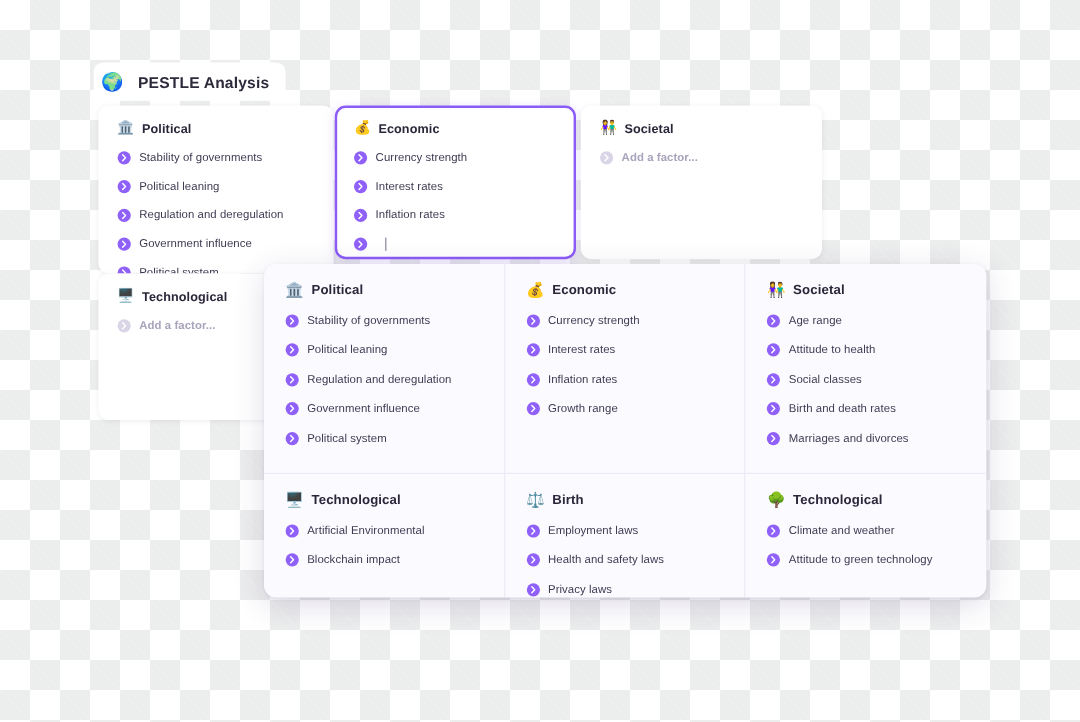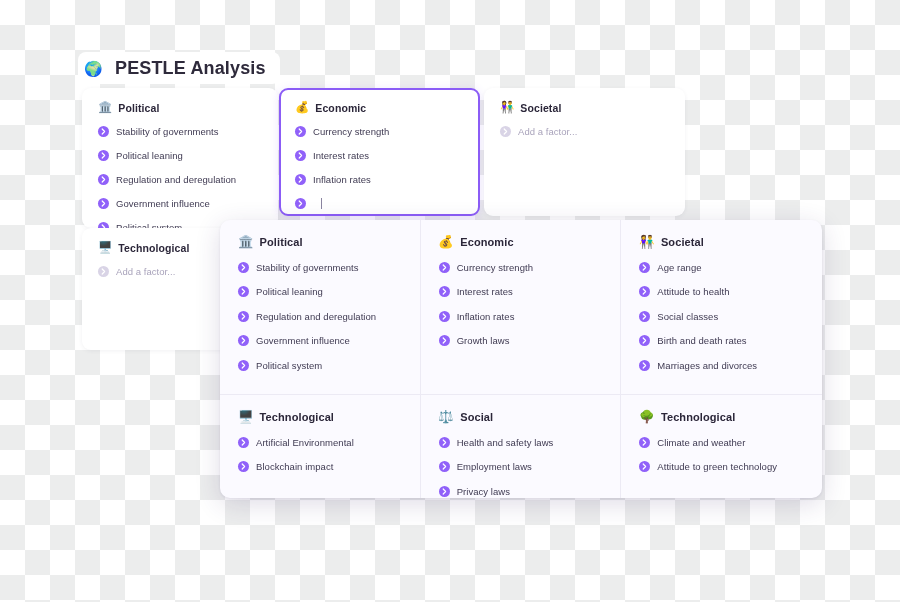--- a/index.html
+++ b/index.html
@@ -51,21 +51,21 @@
     height: 24px;
     border-radius: 6px;
     background: #ffffff;
     display: flex;
     align-items: center;
     justify-content: center;
     font-size: 15px;
     line-height: 1;
   }
   .bg-header .app-title {
-    font-size: 18px;
+    font-size: 13px;
     font-weight: bold;
     color: #2e2a3b;
     letter-spacing: 0.15px;
     white-space: nowrap;
   }
 
   
   .back-card {
     position: absolute;
     background: #ffffff;
@@ -118,21 +118,21 @@
     justify-content: center;
   }
   .bullet svg { display: block; }
   .bullet.ghost { background: #d9d4e6; }
   .factor-text {
     font-size: 9.5px;
     color: #3f3a52;
     white-space: nowrap;
     letter-spacing: 0.05px;
   }
-  .factor-text.placeholder { color: #a9a3bb; }
+  .factor-text.placeholder { color: #a9a3bb; font-weight: bold; }
 
   .caret {
     display: inline-block;
     width: 1px;
     height: 11px;
     background: #8a84a0;
     vertical-align: middle;
     margin-left: 1px;
   }
 
@@ -368,21 +368,21 @@
             </svg>
           </span>
           <span class="factor-text">Inflation rates</span>
         </div>
         <div class="factor-row">
           <span class="bullet">
             <svg width="5" height="7" viewBox="0 0 5 7" fill="none">
               <path d="M1.2 1L3.6 3.5L1.2 6" stroke="#ffffff" stroke-width="1.2" stroke-linecap="round" stroke-linejoin="round"></path>
             </svg>
           </span>
-          <span class="factor-text">Growth laws</span>
+          <span class="factor-text">Growth range</span>
         </div>
       </div>
       <div class="cell">
         <div class="cat-head">
           <span class="cat-emoji">👫</span>
           <span class="cat-name">Societal</span>
         </div>
         <div class="factor-row">
           <span class="bullet">
             <svg width="5" height="7" viewBox="0 0 5 7" fill="none">
@@ -442,37 +442,37 @@
             <svg width="5" height="7" viewBox="0 0 5 7" fill="none">
               <path d="M1.2 1L3.6 3.5L1.2 6" stroke="#ffffff" stroke-width="1.2" stroke-linecap="round" stroke-linejoin="round"></path>
             </svg>
           </span>
           <span class="factor-text">Blockchain impact</span>
         </div>
       </div>
       <div class="cell">
         <div class="cat-head">
           <span class="cat-emoji">⚖️</span>
-          <span class="cat-name">Social</span>
+          <span class="cat-name">Birth</span>
+        </div>
+        <div class="factor-row">
+          <span class="bullet">
+            <svg width="5" height="7" viewBox="0 0 5 7" fill="none">
+              <path d="M1.2 1L3.6 3.5L1.2 6" stroke="#ffffff" stroke-width="1.2" stroke-linecap="round" stroke-linejoin="round"></path>
+            </svg>
+          </span>
+          <span class="factor-text">Employment laws</span>
         </div>
         <div class="factor-row">
           <span class="bullet">
             <svg width="5" height="7" viewBox="0 0 5 7" fill="none">
               <path d="M1.2 1L3.6 3.5L1.2 6" stroke="#ffffff" stroke-width="1.2" stroke-linecap="round" stroke-linejoin="round"></path>
             </svg>
           </span>
           <span class="factor-text">Health and safety laws</span>
-        </div>
-        <div class="factor-row">
-          <span class="bullet">
-            <svg width="5" height="7" viewBox="0 0 5 7" fill="none">
-              <path d="M1.2 1L3.6 3.5L1.2 6" stroke="#ffffff" stroke-width="1.2" stroke-linecap="round" stroke-linejoin="round"></path>
-            </svg>
-          </span>
-          <span class="factor-text">Employment laws</span>
         </div>
         <div class="factor-row">
           <span class="bullet">
             <svg width="5" height="7" viewBox="0 0 5 7" fill="none">
               <path d="M1.2 1L3.6 3.5L1.2 6" stroke="#ffffff" stroke-width="1.2" stroke-linecap="round" stroke-linejoin="round"></path>
             </svg>
           </span>
           <span class="factor-text">Privacy laws</span>
         </div>
       </div>

